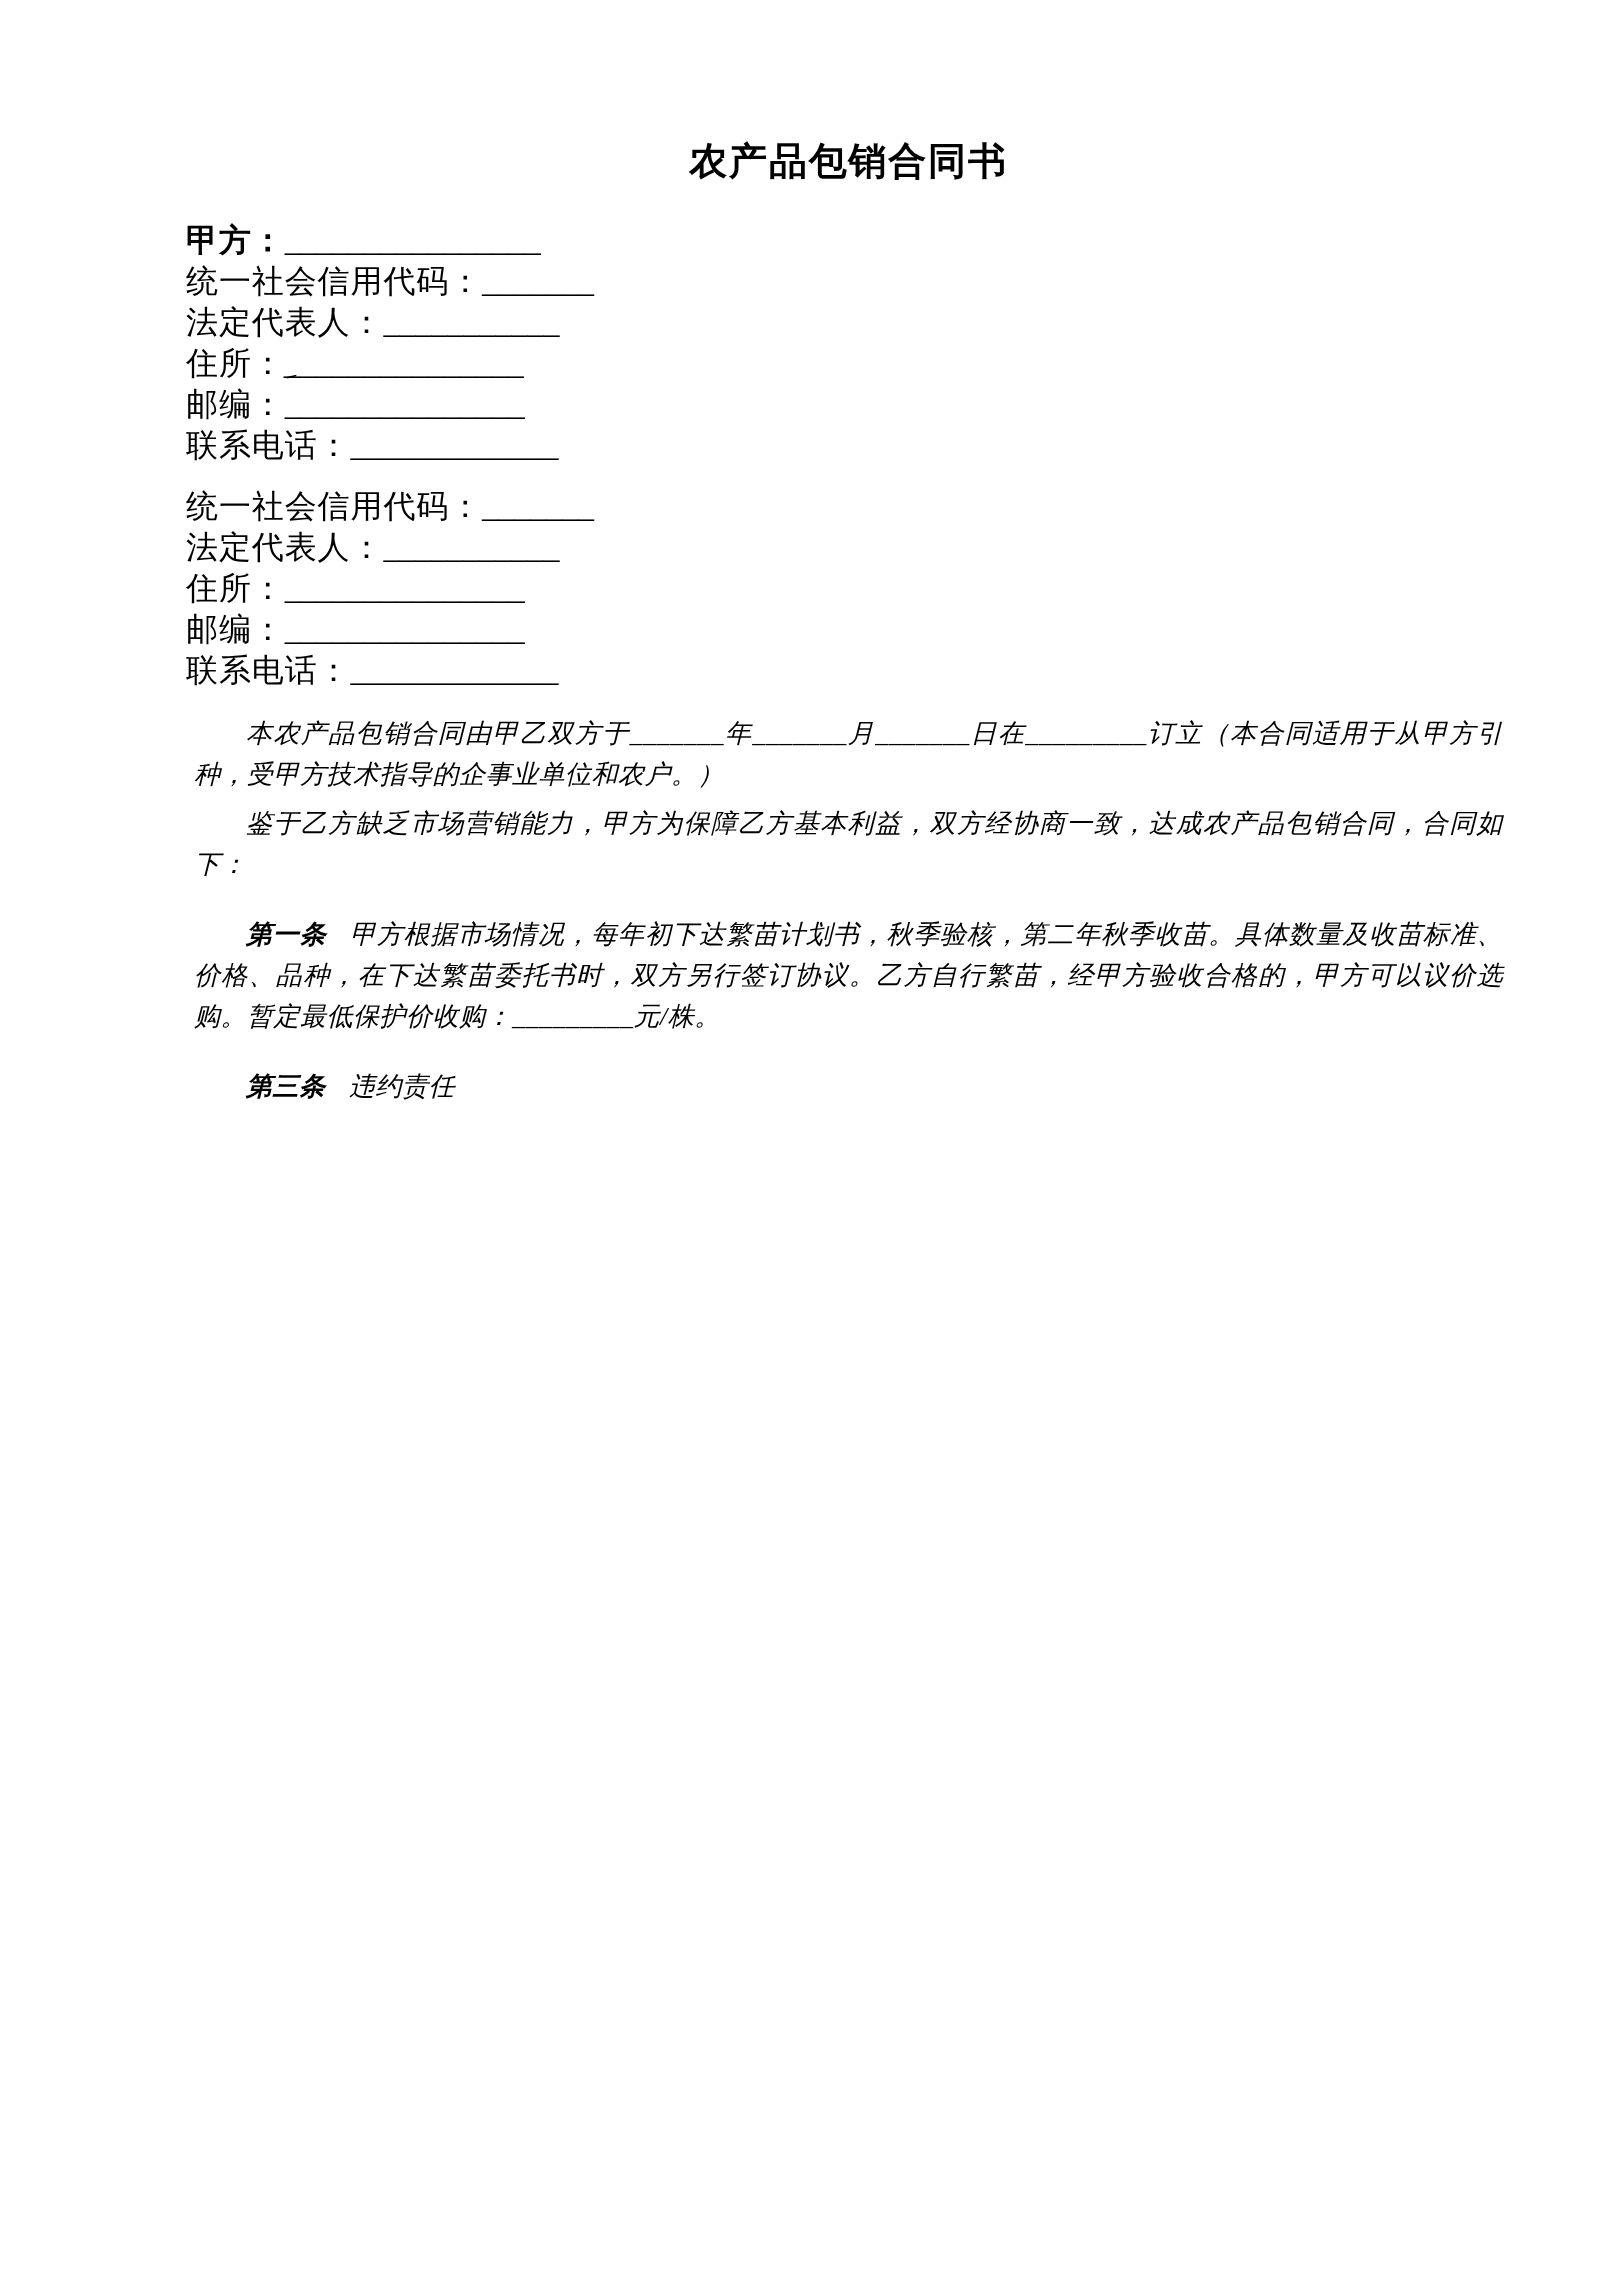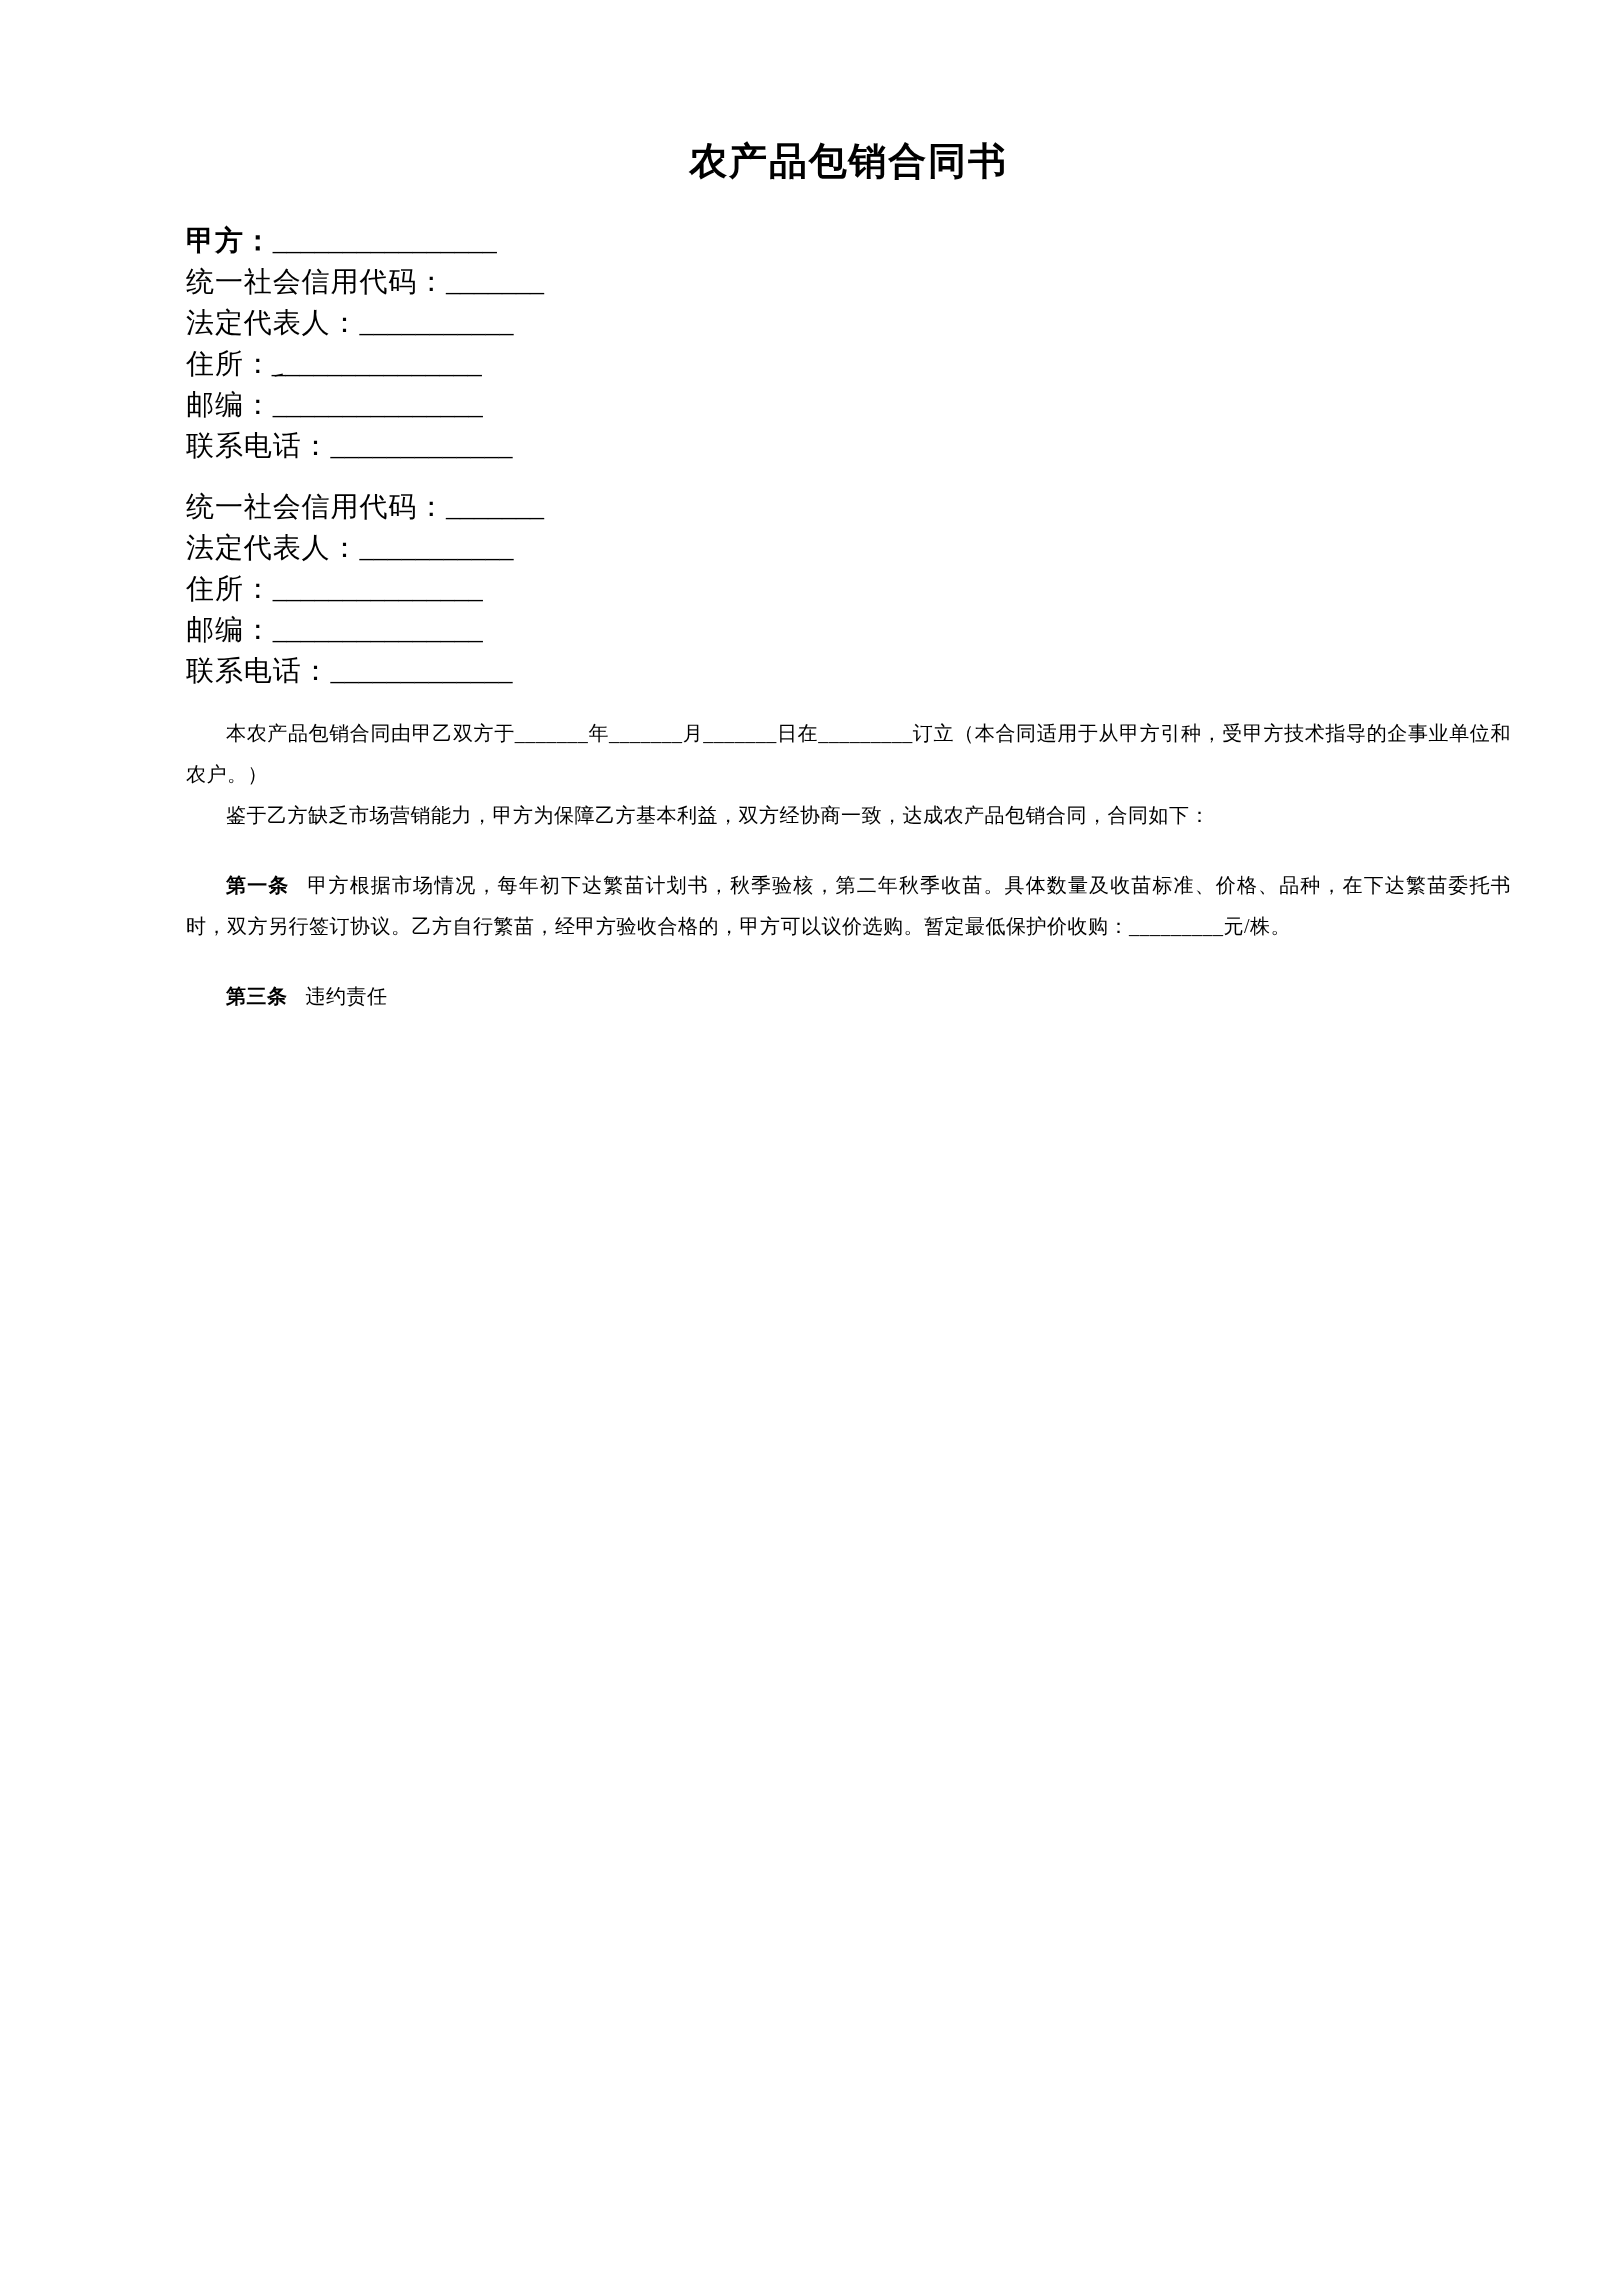--- a/index.html
+++ b/index.html
@@ -22,44 +22,45 @@
     text-align: center;
     font-size: 38px;
     font-weight: bold;
     margin: 0 0 33px 0;
     letter-spacing: 1.8px;
   }
   .party-block {
     margin-bottom: 20px;
   }
   .field-row {
-    font-size: 28px;
+    font-size: 32px;
     line-height: 41px;
     height: 41px;
     white-space: nowrap;
   }
   .field-label {
     letter-spacing: 0.9px;
   }
   .field-label.bold {
     font-weight: bold;
   }
   .blank {
     letter-spacing: 0;
   }
   .body-text {
     margin-top: 22px;
   }
   .body-text p {
-    margin: 0;
-    font-size: 20px;
+    margin: 8px;
+    font-size: 26px;
     line-height: 41px;
     text-indent: 2em;
     text-align: justify;
     letter-spacing: 0.5px;
+    font-style: italic;
   }
   .body-text p.space-before {
     margin-top: 29px;
   }
   .lead {
     font-weight: bold;
     margin-right: 0.9em;
   }
 </style>
 </head>

